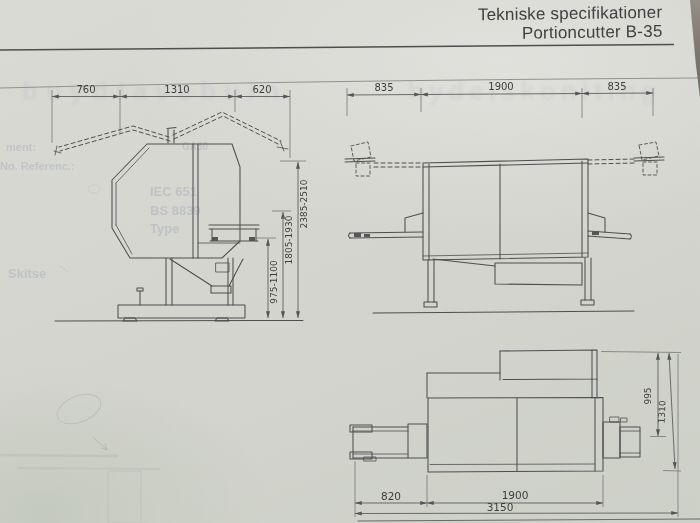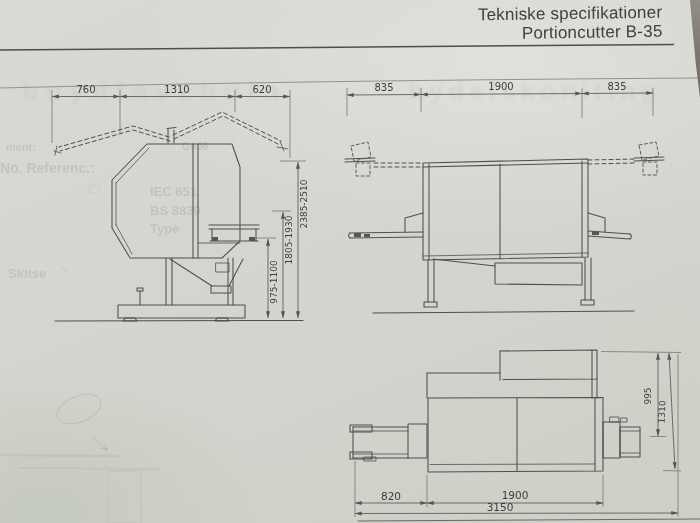--- a/index.html
+++ b/index.html
@@ -47,21 +47,21 @@
   .pencil * { fill:none; stroke:#7e8486; }
 </style>
 </head>
 <body>
 
 <div class="photo">
 
   <div class="gw" style="left:22px; top:76px;">buydfavebuln</div>
   <div class="gw" style="left:408px; top:76px; letter-spacing:5px;">hydelskonlting</div>
   <div class="gs" style="left:6px;  top:141px; font-size:11px;">ment:</div>
-  <div class="gs" style="left:0px;  top:160px; font-size:14px;">No. Referenc.:</div>
+  <div class="gs" style="left:0px;  top:160px; font-size:11px;">No. Referenc.:</div>
   <div class="gs" style="left:182px;top:141px; font-size:10px;">GA30</div>
   <div class="gs" style="left:150px;top:184px; font-size:13px;">IEC 651</div>
   <div class="gs" style="left:150px;top:203px; font-size:13px;">BS 8839</div>
   <div class="gs" style="left:150px;top:221px; font-size:13px;">Type</div>
   <div class="gs" style="left:8px;  top:266px; font-size:13px;">Skitse</div>
 
   <div class="header">
     <div>Tekniske specifikationer</div>
     <div>Portioncutter B-35</div>
   </div>

